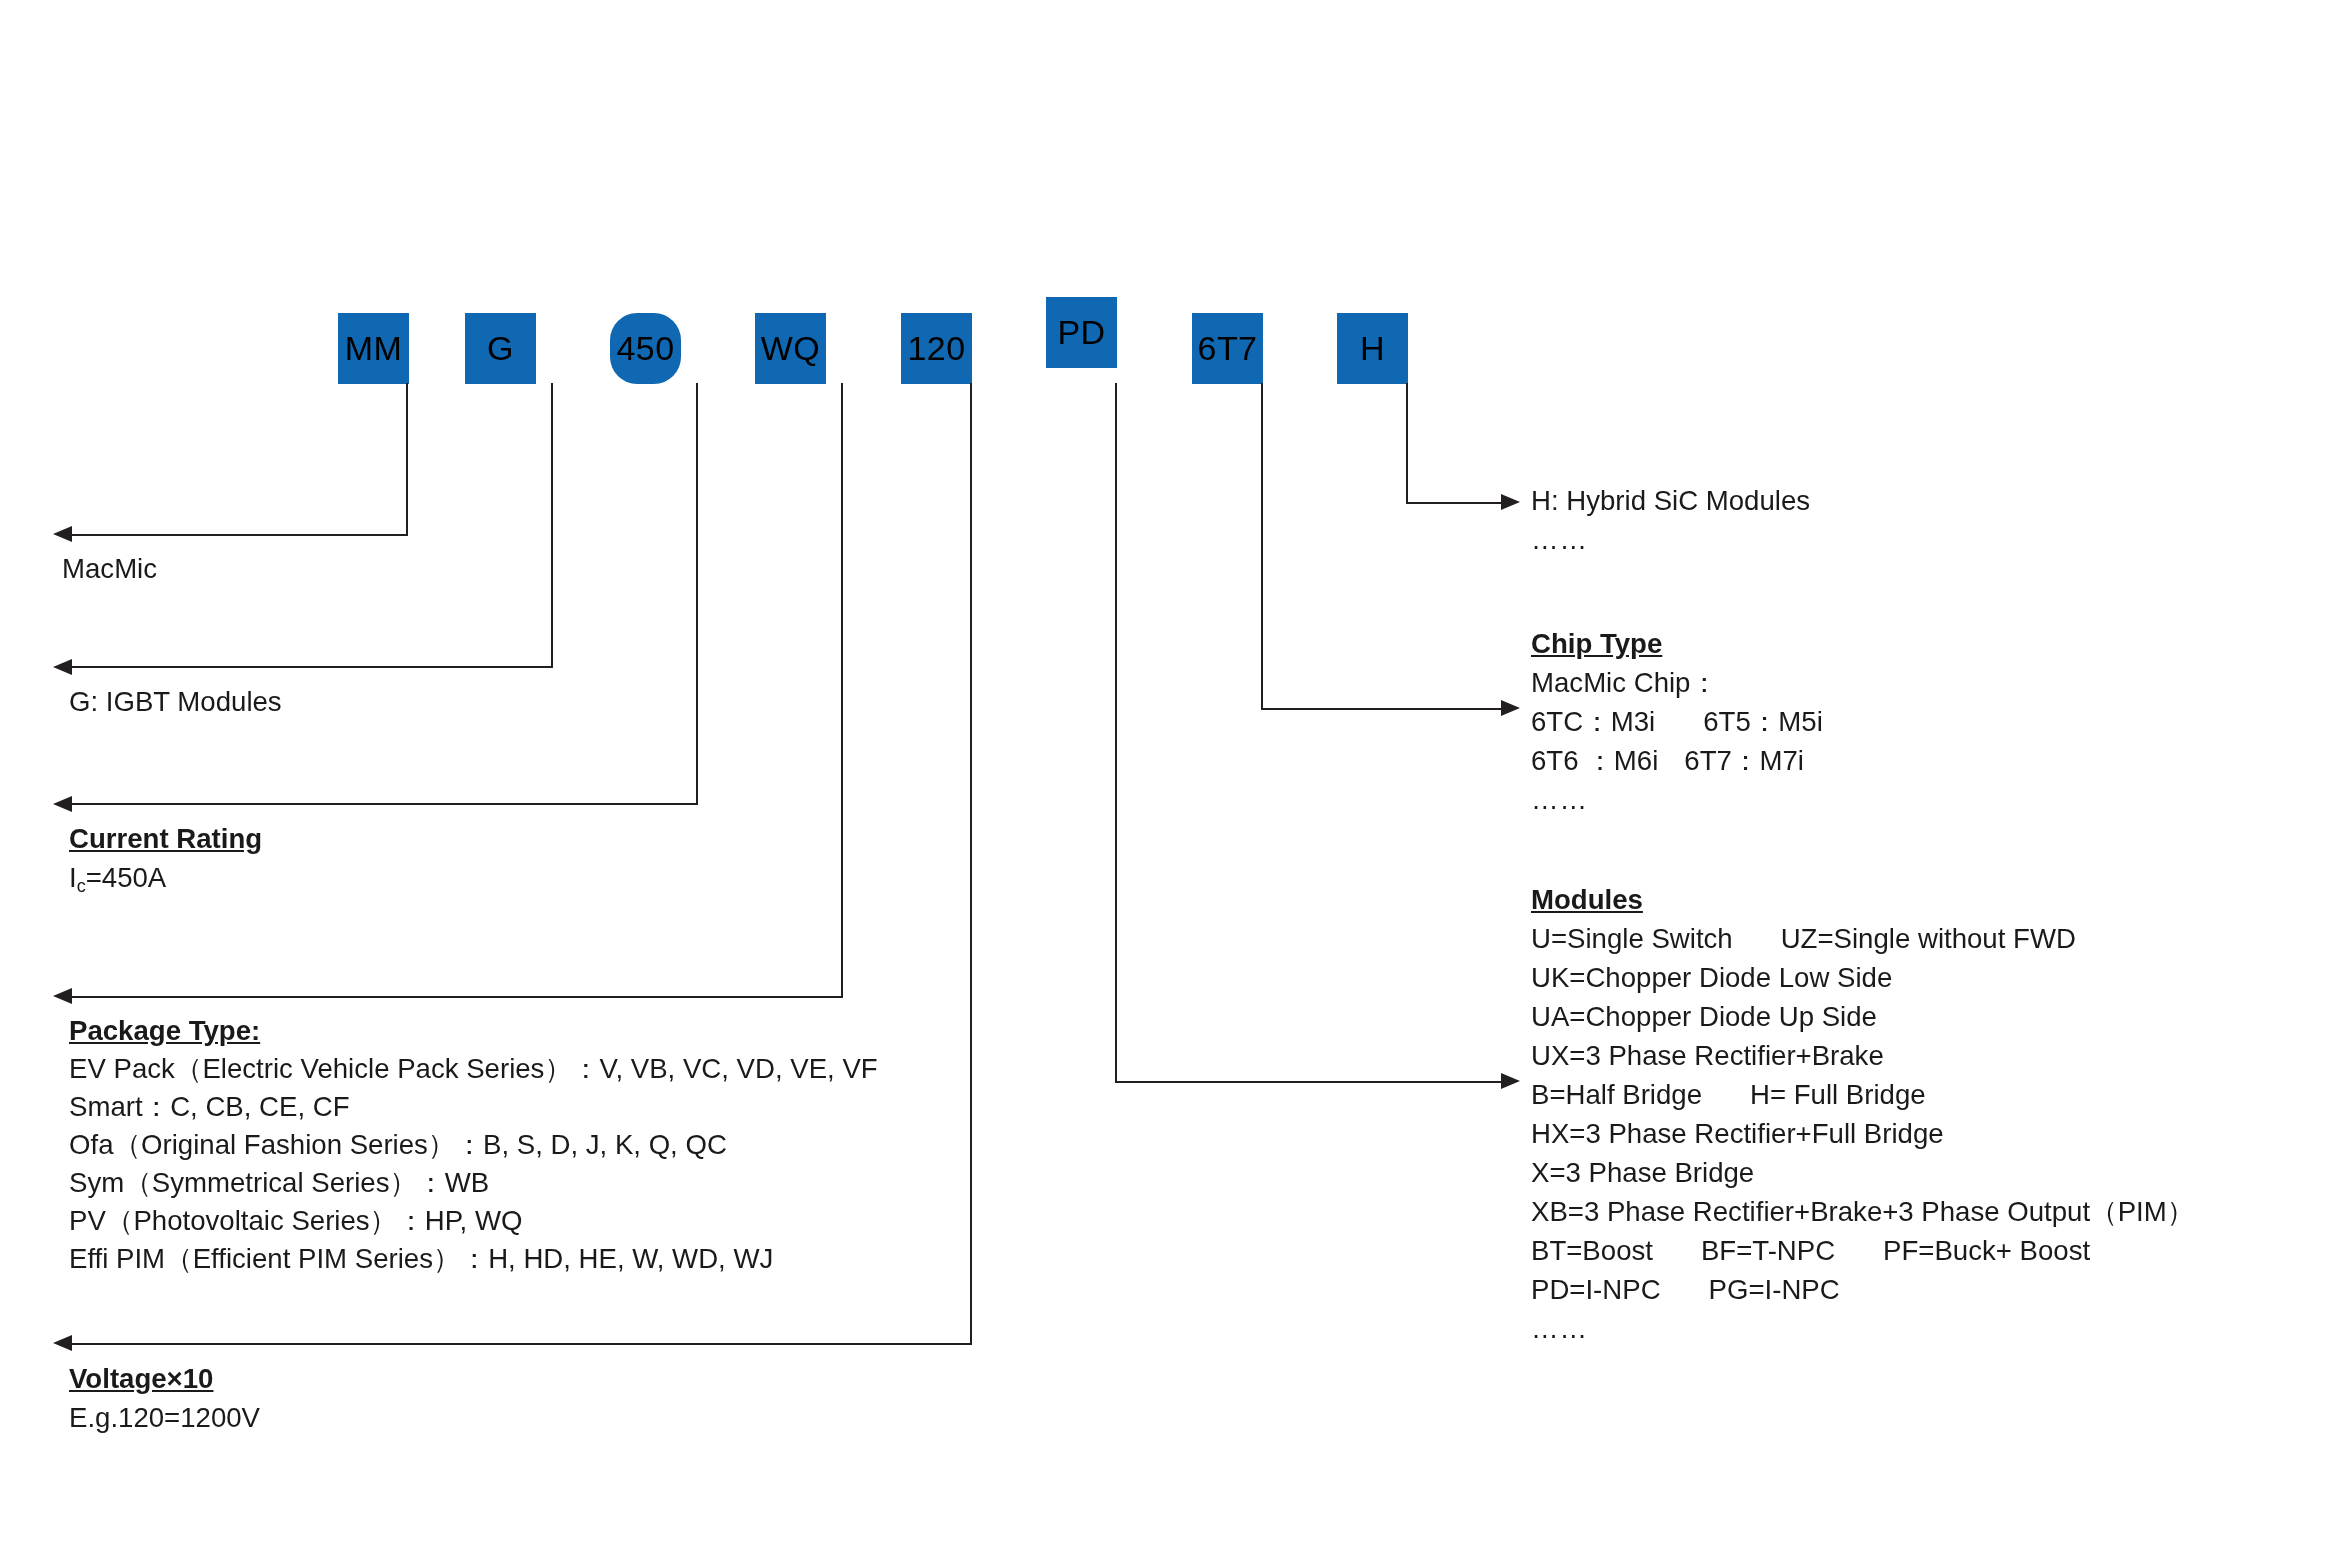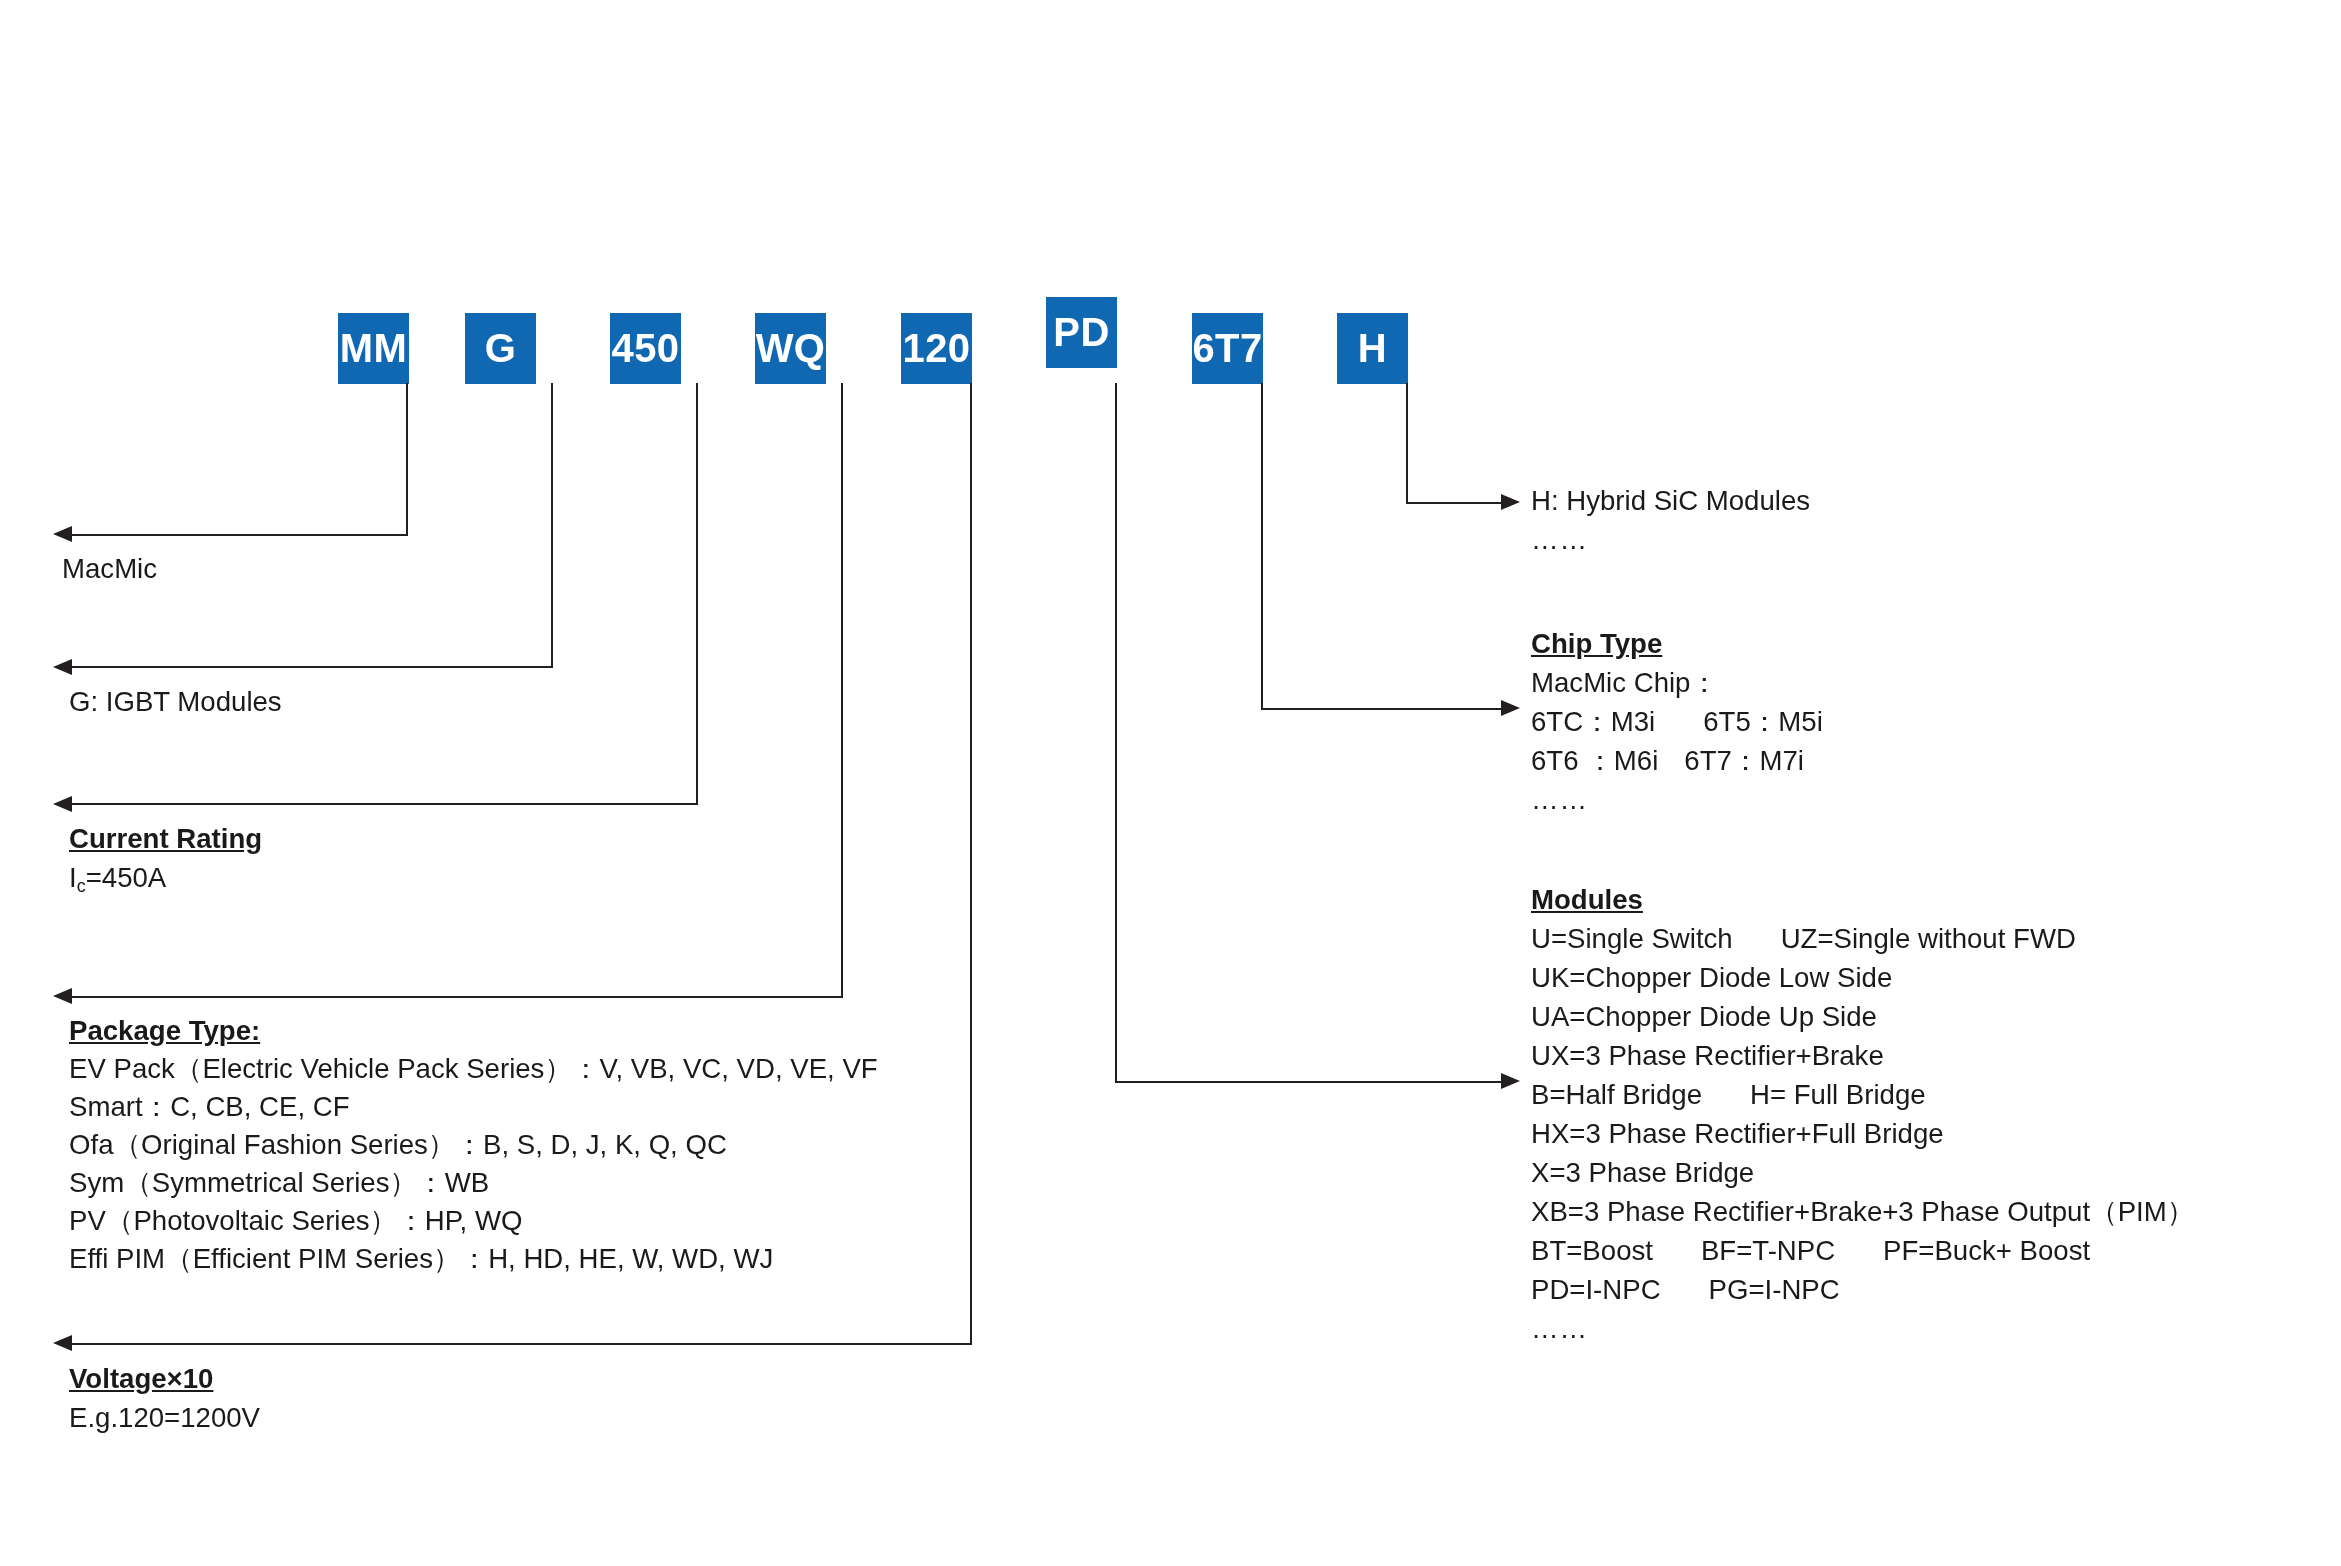--- a/index.html
+++ b/index.html
@@ -17,23 +17,23 @@
     height: 1566px;
     background: #ffffff;
     overflow: hidden;
   }
 
   
   .code-box {
     position: absolute;
     height: 71px;
     background: #1068b3;
-    color: #ffffff;
-    font-weight: bold;
-    font-size: 40px;
+    color: #000000;
+    font-weight: normal;
+    font-size: 34px;
     line-height: 71px;
     text-align: center;
     letter-spacing: 0.4px;
   }
 
   
   .vline {
     position: absolute;
     width: 1.7px;
     background: #231f20;
@@ -92,21 +92,21 @@
     width: 26px;
   }
 </style>
 </head>
 <body>
 
 <div id="page">
 
   <div class="code-box" style="left:338px; top:313px; width:71px;">MM</div>
   <div class="code-box" style="left:465px; top:313px; width:71px;">G</div>
-  <div class="code-box" style="left:610px; top:313px; width:71px;">450</div>
+  <div class="code-box" style="left:610px; top:313px; width:71px;border-radius:27px;">450</div>
   <div class="code-box" style="left:755px; top:313px; width:71px;">WQ</div>
   <div class="code-box" style="left:901px; top:313px; width:71px;">120</div>
   <div class="code-box" style="left:1046px; top:297px; width:71px;">PD</div>
   <div class="code-box" style="left:1192px; top:313px; width:71px;">6T7</div>
   <div class="code-box" style="left:1337px; top:313px; width:71px;">H</div>
 
   <div class="vline" style="left:406px; top:383px; height:152px;"></div>
   <div class="hline" style="left:65px; top:534px; width:343px;"></div>
   <div class="arrow-left" style="left:53px; top:526px;"></div>
 

